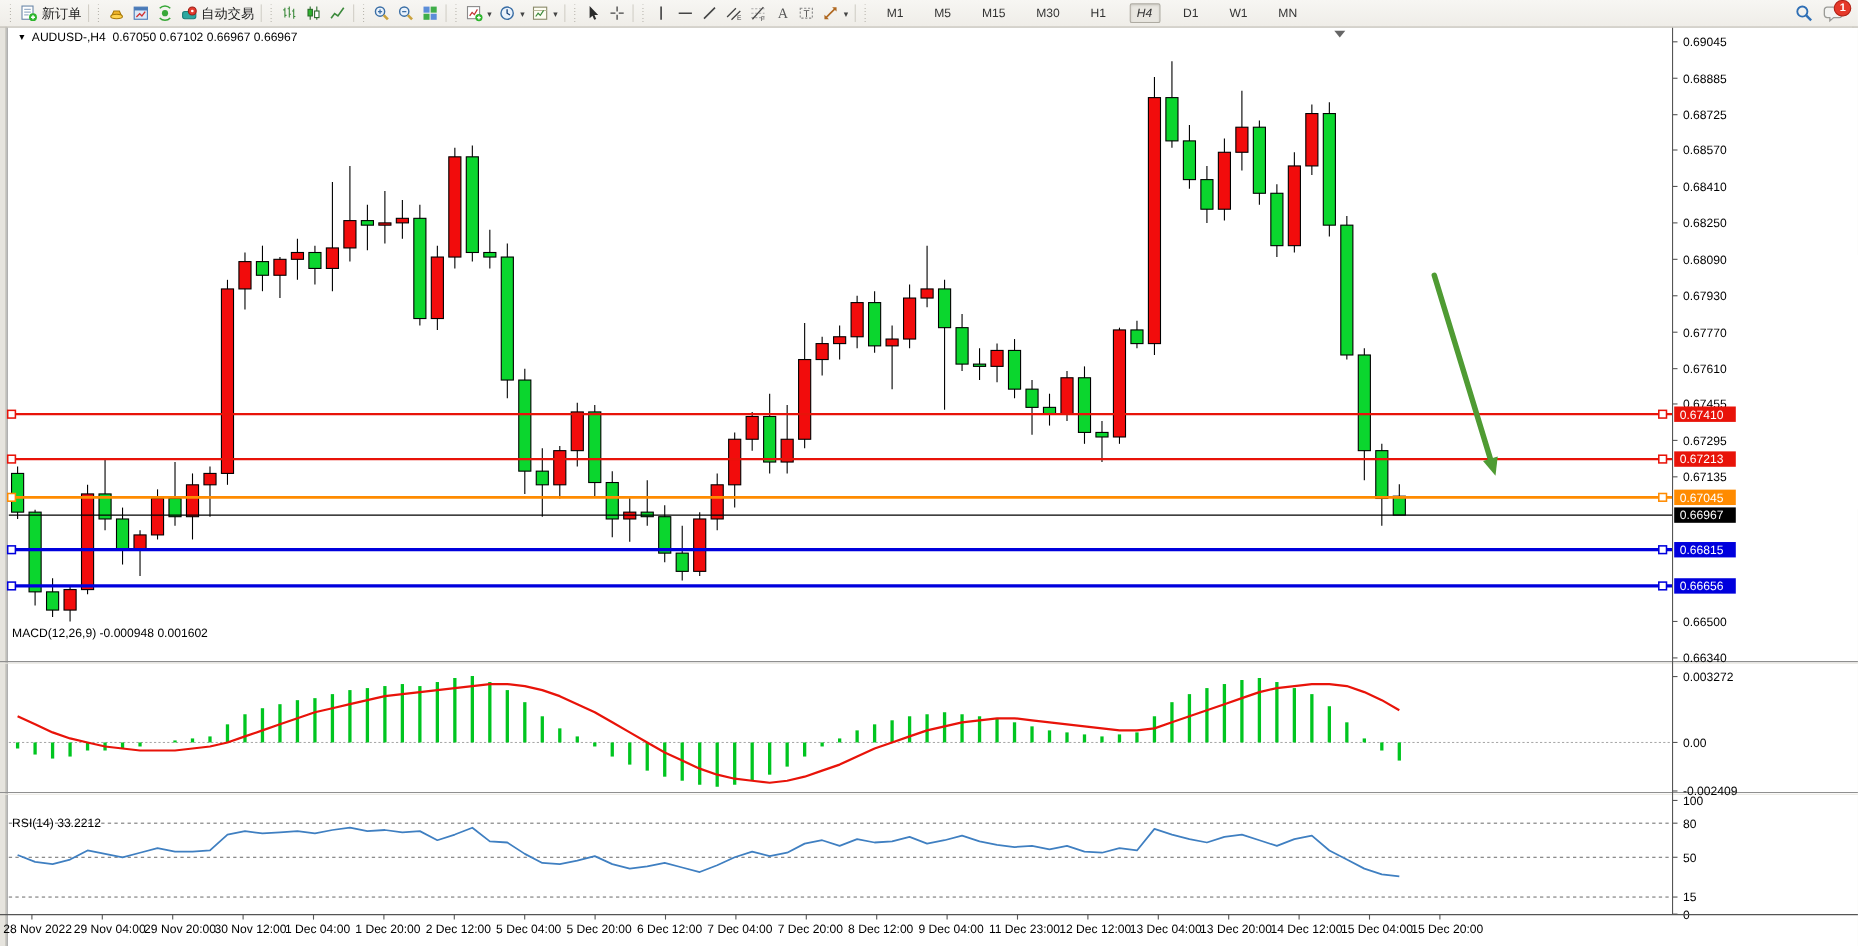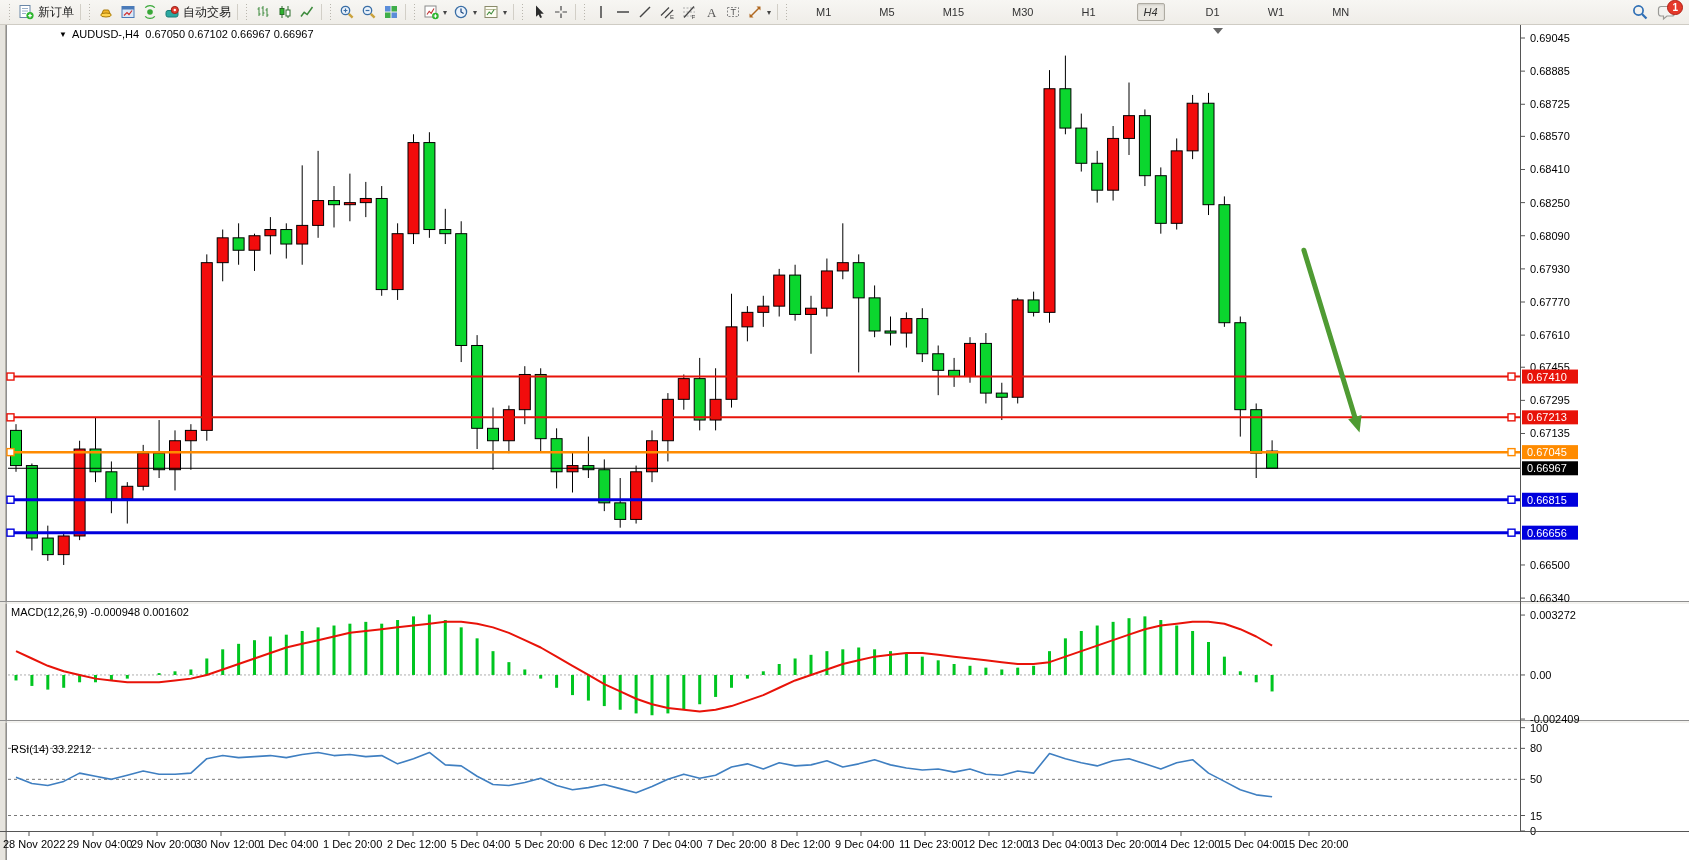--- a/index.html
+++ b/index.html
@@ -16,35 +16,35 @@
     display:flex;align-items:center;padding-left:4px;z-index:30;
   }
   .tb-btn{height:20px;display:inline-flex;align-items:center;gap:3px;
     padding:0 3px;border-radius:2px;cursor:default;justify-content:center;}
   .tb-label{font-size:12px;color:#1a1a1a;white-space:nowrap;}
   .tb-sep{width:1px;height:16px;background:#d2cfc7;margin:0 3px;flex:0 0 auto;}
   .grip{width:3px;height:16px;margin:0 4px;flex:0 0 auto;
     background-image:repeating-linear-gradient(#b9b6ae 0 1px,transparent 1px 3px);
     background-size:1px 100%;background-repeat:repeat-y;background-position:1px 0;}
   .caret{font-size:8px;color:#444;margin-left:1px;}
-  .tf-btn{font-size:11px;color:#333;padding:2px 6px;margin:0 17px;border:1px solid transparent;border-radius:2px;}
+  .tf-btn{font-size:11px;color:#333;padding:2px 6px;margin:0 7px;border:1px solid transparent;border-radius:2px;}
   .tf-btn.active{background:#e9e7e1;border-color:#aeaba2;box-shadow:inset 0 1px 2px rgba(0,0,0,.12);font-style:italic;}
   .tb-right{margin-left:auto;display:flex;align-items:center;gap:8px;padding-right:12px;position:relative;}
   .noti-wrap{position:relative;display:inline-flex;}
   .noti-badge{position:absolute;right:-6px;top:-4px;background:#e5392a;color:#fff;
     font-size:10px;font-weight:bold;border-radius:8px;padding:0 4px;line-height:13px;border:1px solid #b02015;}
   
   .chart-window{position:absolute;left:0;top:24px;right:0;bottom:0;background:#fff;}
   .edge-left{position:absolute;left:0;top:24px;bottom:0;width:5px;background:#e6e4de;border-right:1px solid #b4b1a9;z-index:5;}
   .edge-right{position:absolute;right:0;top:24px;bottom:0;width:4px;background:#e6e4de;border-left:1px solid #c4c1b9;z-index:5;}
   svg.chart{position:absolute;left:0;top:0;width:1689px;height:860px;z-index:10;}
   .pane-label{position:absolute;z-index:20;font-size:11px;color:#000;white-space:nowrap;}
-  #main-title{left:16px;top:28px;margin-left:43px;}
+  #main-title{left:16px;top:28px;}
   #main-title .tri{font-size:8px;color:#000;margin-right:5px;vertical-align:1px;}
-  #macd-label{left:11px;top:606px;}
+  #macd-label{left:11px;top:570px;}
   #rsi-label{left:11px;top:743px;}
 </style>
 </head>
 <body>
 
 <div class="toolbar" id="toolbar">
     <span class="grip"></span>
     <span class="tb-btn">
       <span style="display: inline-flex;">
         <svg width="17" height="16">

